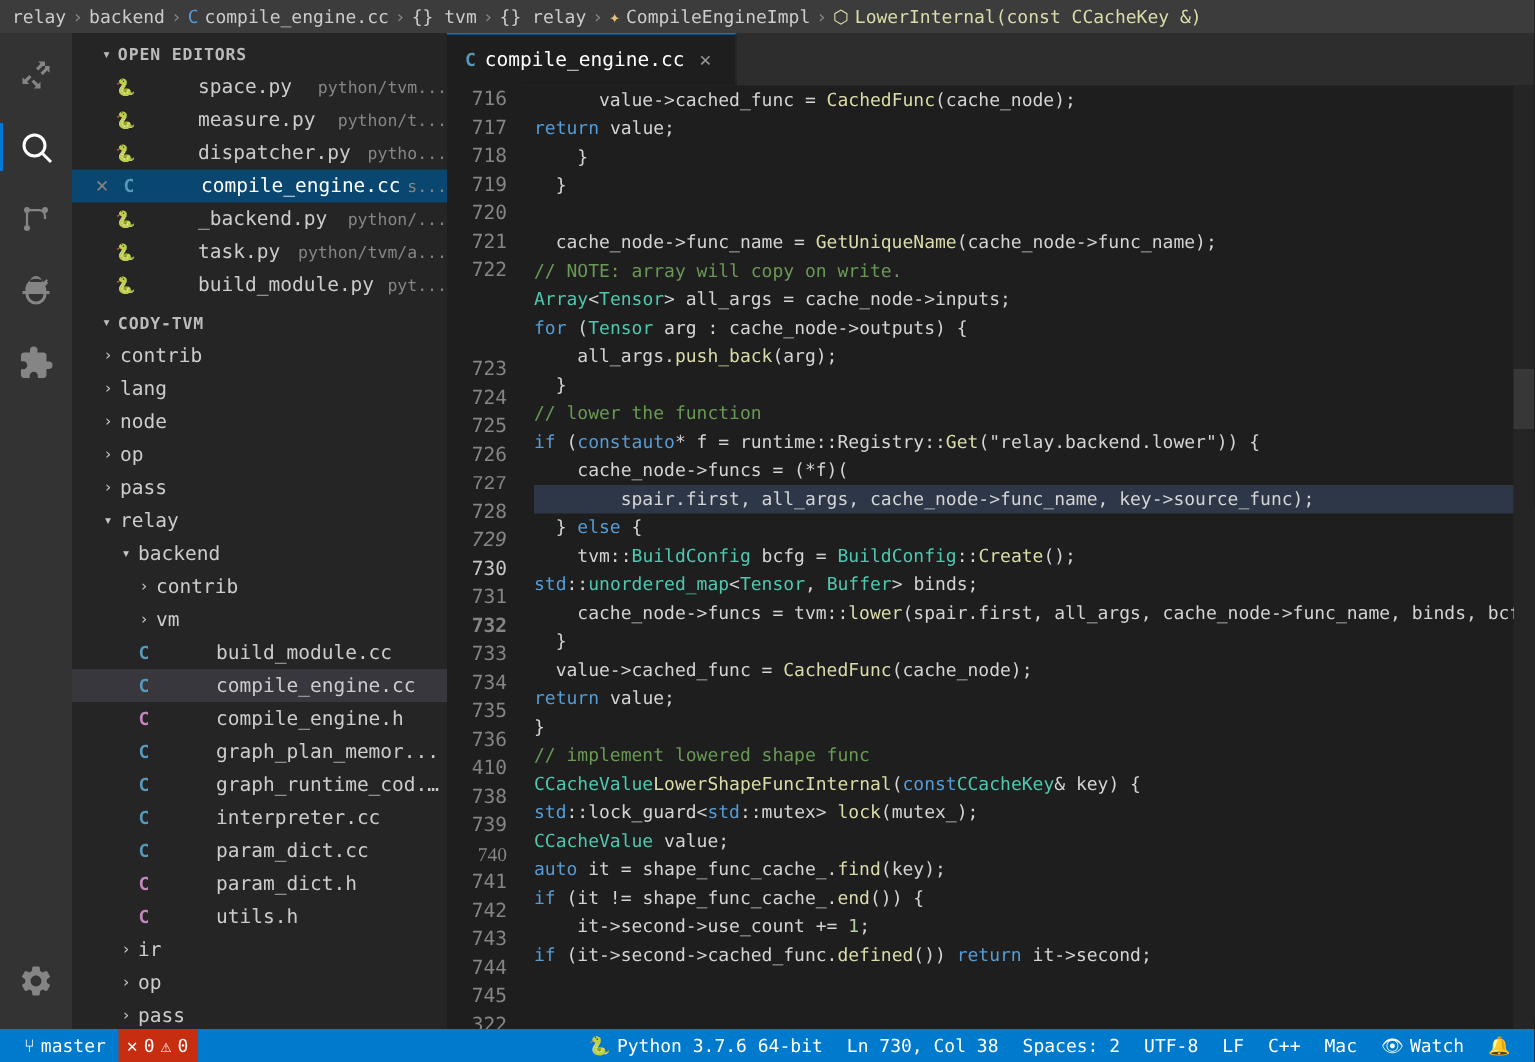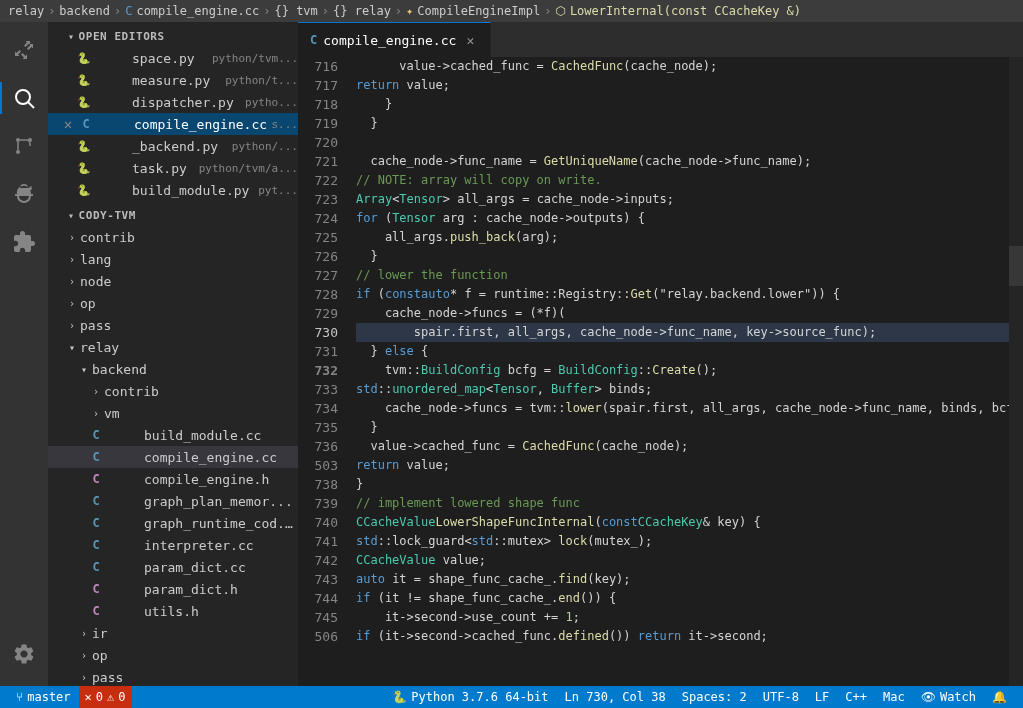--- a/index.html
+++ b/index.html
@@ -552,44 +552,44 @@
     <div class="code-editor">
 
       <div class="line-numbers" id="lineNumbers">
           <div style="height: 19px; line-height: 19px;">716</div>
           <div style="height: 19px; line-height: 19px;">717</div>
           <div style="height: 19px; line-height: 19px; text-align: right;">718</div>
           <div style="height: 19px; line-height: 19px;">719</div>
           <div style="height: 19px; line-height: 19px;">720</div>
           <div style="height: 19px; line-height: 19px;">721</div>
           <div style="height: 19px; line-height: 19px;">722</div>
-          <div style="height: 19px; line-height: 19px;">723</div>
+          <div style="height: 19px; line-height: 19px; margin-top: 47px;">723</div>
           <div style="height: 19px; line-height: 19px;">724</div>
           <div style="height: 19px; line-height: 19px;">725</div>
           <div style="height: 19px; line-height: 19px;">726</div>
-          <div style="height: 19px; line-height: 19px;">727</div>
+          <div style="height: 19px; line-height: 19px; font-family: Liberation Mono, monospace;">727</div>
           <div style="height: 19px; line-height: 19px;">728</div>
-          <div style="height: 19px; line-height: 19px;">729</div>
+          <div style="height: 19px; line-height: 19px; font-style: italic;">729</div>
           <div style="height: 19px; line-height: 19px; color: rgb(198, 198, 198);">730</div>
           <div style="height: 19px; line-height: 19px;">731</div>
           <div style="height: 19px; line-height: 19px; font-weight: bold;">732</div>
           <div style="height: 19px; line-height: 19px; text-align: right;">733</div>
           <div style="height: 19px; line-height: 19px;">734</div>
           <div style="height: 19px; line-height: 19px;">735</div>
           <div style="height: 19px; line-height: 19px;">736</div>
-          <div style="height: 19px; line-height: 19px;">503</div>
+          <div style="height: 19px; line-height: 19px;">410</div>
           <div style="height: 19px; line-height: 19px;">738</div>
           <div style="height: 19px; line-height: 19px;">739</div>
-          <div style="height: 19px; line-height: 19px;">740</div>
+          <div style="height: 19px; line-height: 19px; font-family: Liberation Serif, serif;">740</div>
           <div style="height: 19px; line-height: 19px;">741</div>
           <div style="height: 19px; line-height: 19px;">742</div>
           <div style="height: 19px; line-height: 19px;">743</div>
           <div style="height: 19px; line-height: 19px;">744</div>
           <div style="height: 19px; line-height: 19px;">745</div>
-          <div style="height: 19px; line-height: 19px;">506</div>
+          <div style="height: 19px; line-height: 19px;">322</div>
         </div>
 
       <div class="code-content" id="codeContent"><div class="code-line">      value-&gt;cached_func = <span class="fn">CachedFunc</span>(cache_node);</div><div class="code-line">      <span class="kw">return</span> value;</div><div class="code-line">    }</div><div class="code-line">  }</div><div class="code-line"></div><div class="code-line">  cache_node-&gt;func_name = <span class="fn">GetUniqueName</span>(cache_node-&gt;func_name);</div><div class="code-line">  <span class="comment">// NOTE: array will copy on write.</span></div><div class="code-line">  <span class="type">Array</span>&lt;<span class="type">Tensor</span>&gt; all_args = cache_node-&gt;inputs;</div><div class="code-line">  <span class="kw">for</span> (<span class="type">Tensor</span> arg : cache_node-&gt;outputs) {</div><div class="code-line">    all_args.<span class="fn">push_back</span>(arg);</div><div class="code-line">  }</div><div class="code-line">  <span class="comment">// lower the function</span></div><div class="code-line">  <span class="kw">if</span> (<span class="kw">const</span> <span class="kw">auto</span>* f = runtime::Registry::<span class="fn">Get</span>("relay.backend.lower")) {</div><div class="code-line">    cache_node-&gt;funcs = (*f)(</div><div class="code-line" style="background: rgb(45, 55, 72);">        spair.first, all_args, cache_node-&gt;func_name, key-&gt;source_func);</div><div class="code-line">  } <span class="kw">else</span> {</div><div class="code-line">    tvm::<span class="type">BuildConfig</span> bcfg = <span class="type">BuildConfig</span>::<span class="fn">Create</span>();</div><div class="code-line">    <span class="kw">std</span>::<span class="type">unordered_map</span>&lt;<span class="type">Tensor</span>, <span class="type">Buffer</span>&gt; binds;</div><div class="code-line">    cache_node-&gt;funcs = tvm::<span class="fn">lower</span>(spair.first, all_args, cache_node-&gt;func_name, binds, bcf</div><div class="code-line">  }</div><div class="code-line">  value-&gt;cached_func = <span class="fn">CachedFunc</span>(cache_node);</div><div class="code-line">  <span class="kw">return</span> value;</div><div class="code-line">}</div><div class="code-line"><span class="comment">// implement lowered shape func</span></div><div class="code-line"><span class="type">CCacheValue</span> <span class="fn">LowerShapeFuncInternal</span>(<span class="kw">const</span> <span class="type">CCacheKey</span>&amp; key) {</div><div class="code-line">  <span class="kw">std</span>::lock_guard&lt;<span class="kw">std</span>::mutex&gt; <span class="fn">lock</span>(mutex_);</div><div class="code-line">  <span class="type">CCacheValue</span> value;</div><div class="code-line">  <span class="kw">auto</span> it = shape_func_cache_.<span class="fn">find</span>(key);</div><div class="code-line">  <span class="kw">if</span> (it != shape_func_cache_.<span class="fn">end</span>()) {</div><div class="code-line">    it-&gt;second-&gt;use_count += <span class="num">1</span>;</div><div class="code-line">    <span class="kw">if</span> (it-&gt;second-&gt;cached_func.<span class="fn">defined</span>()) <span class="kw">return</span> it-&gt;second;</div></div>
 
       <div class="minimap">
         <div class="minimap-handle"></div>
       </div>
     </div>
   </div>
 </div>

